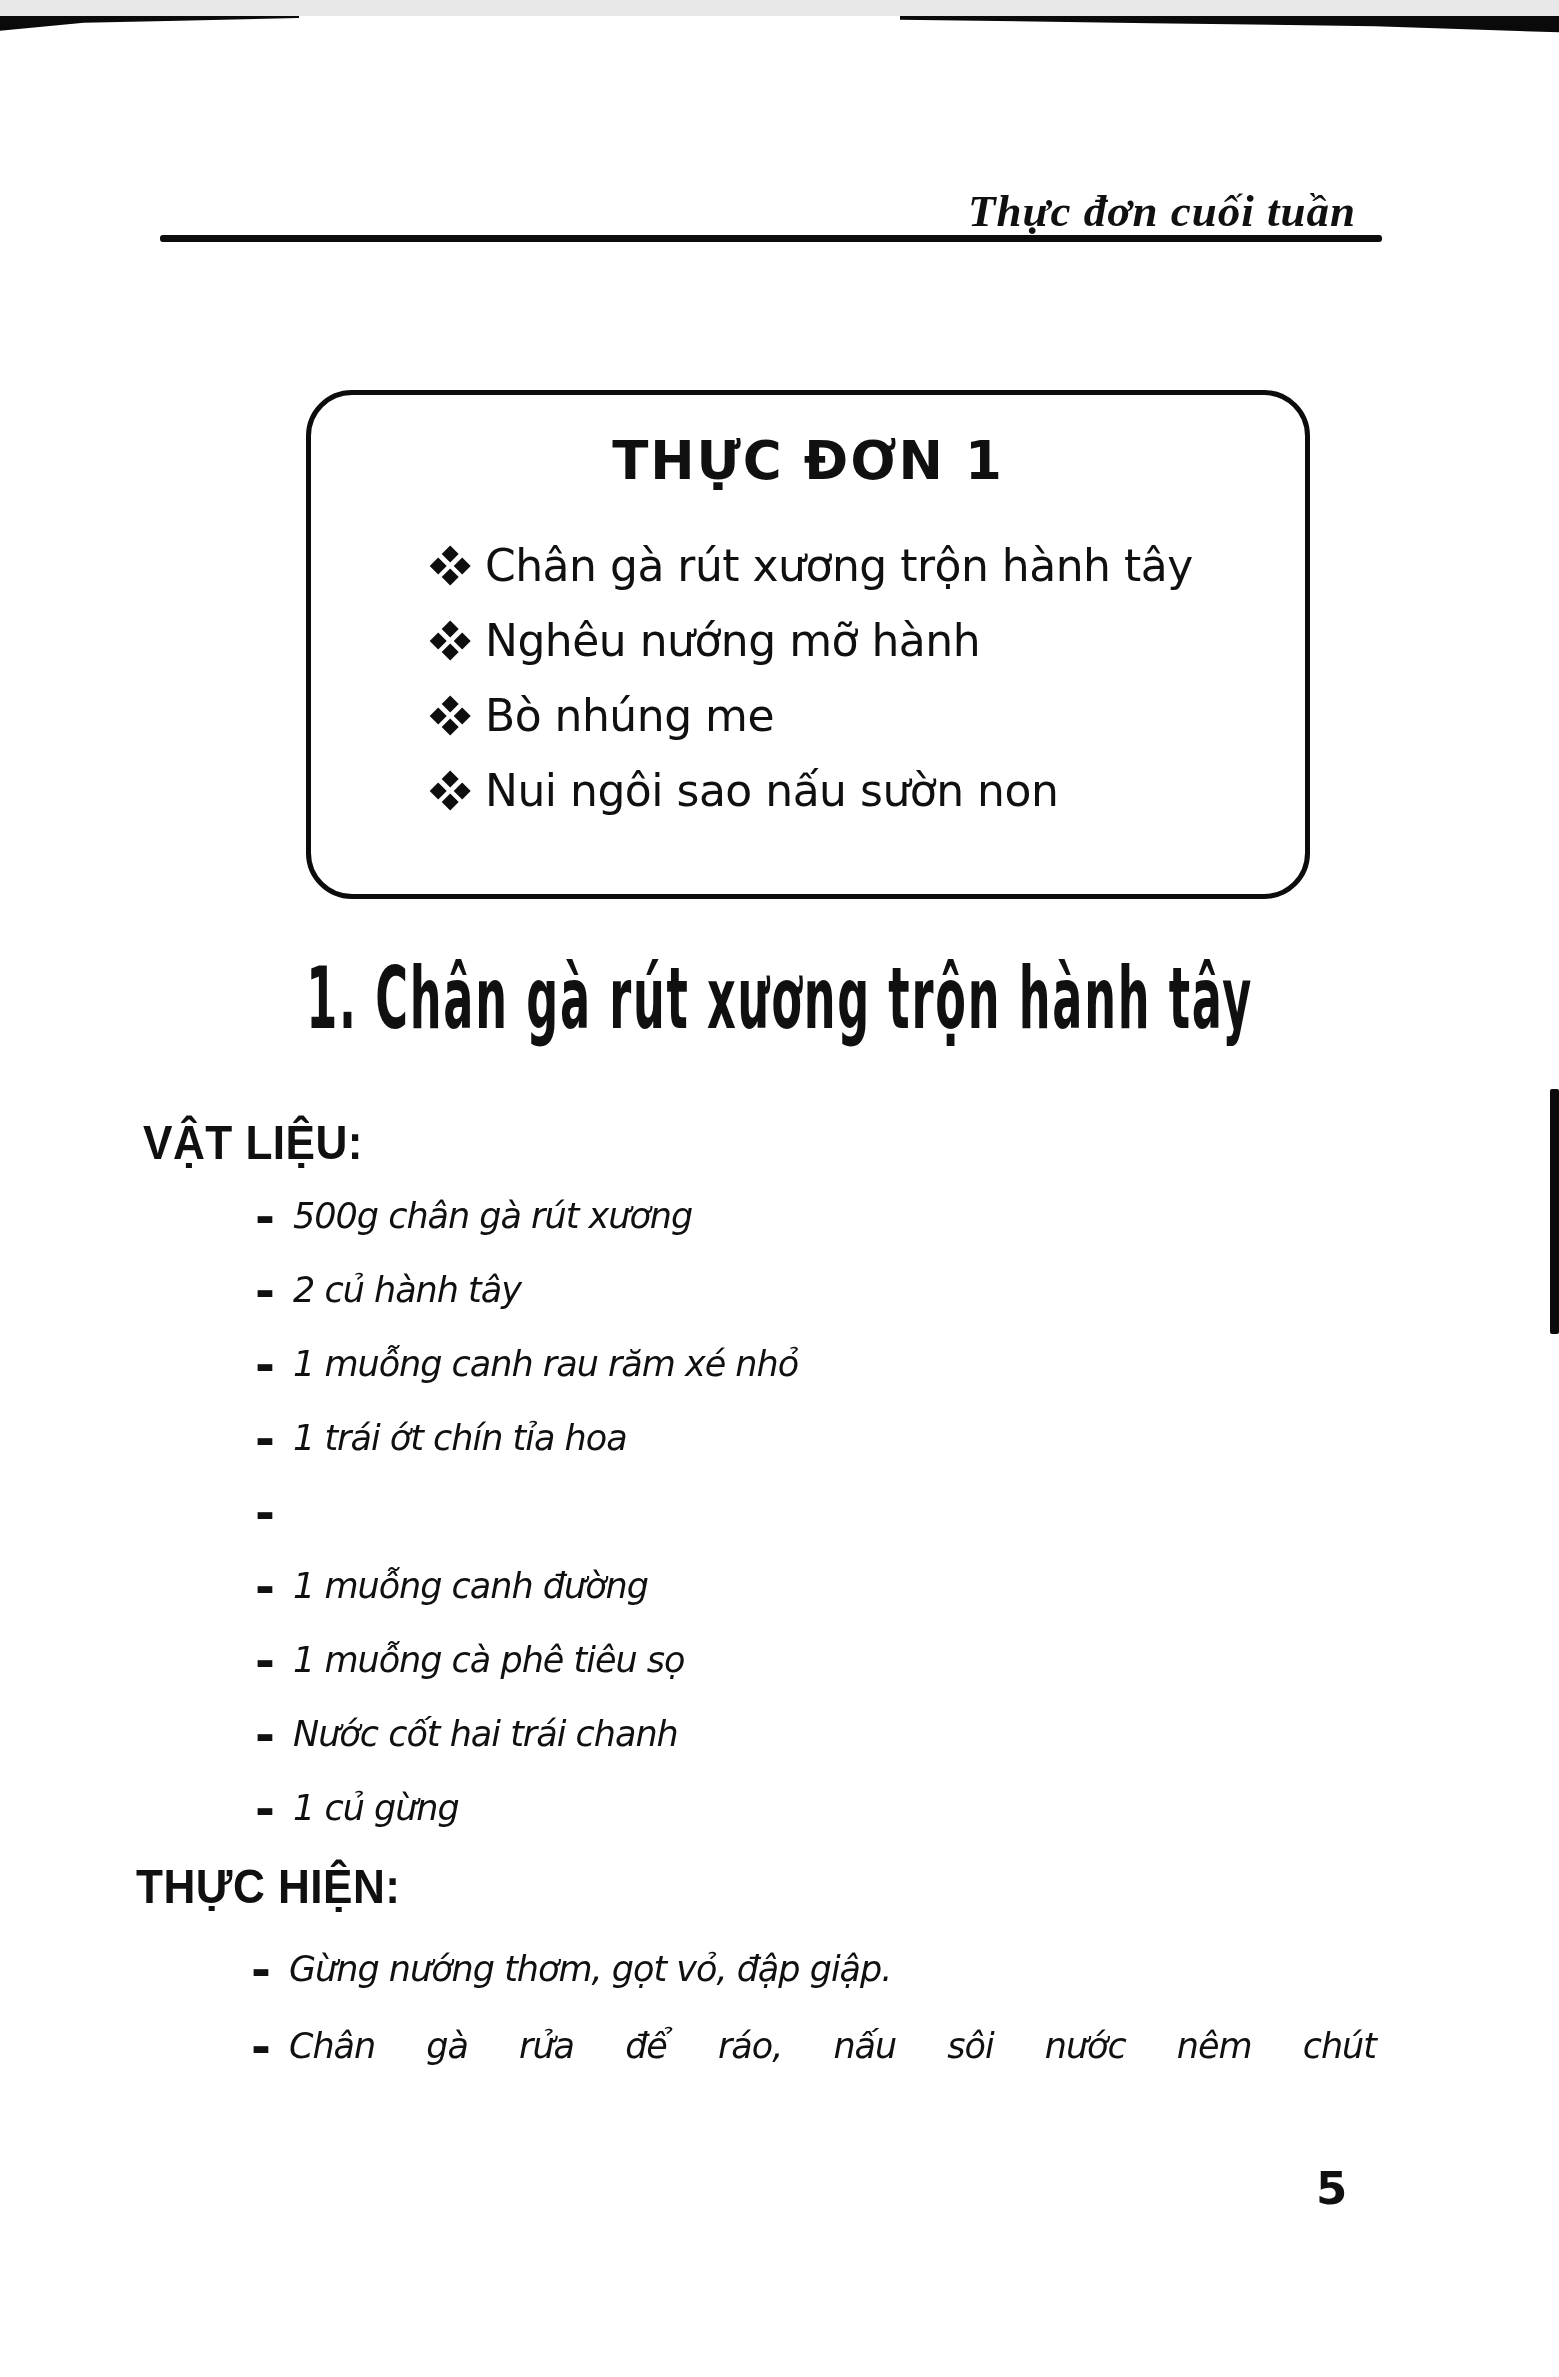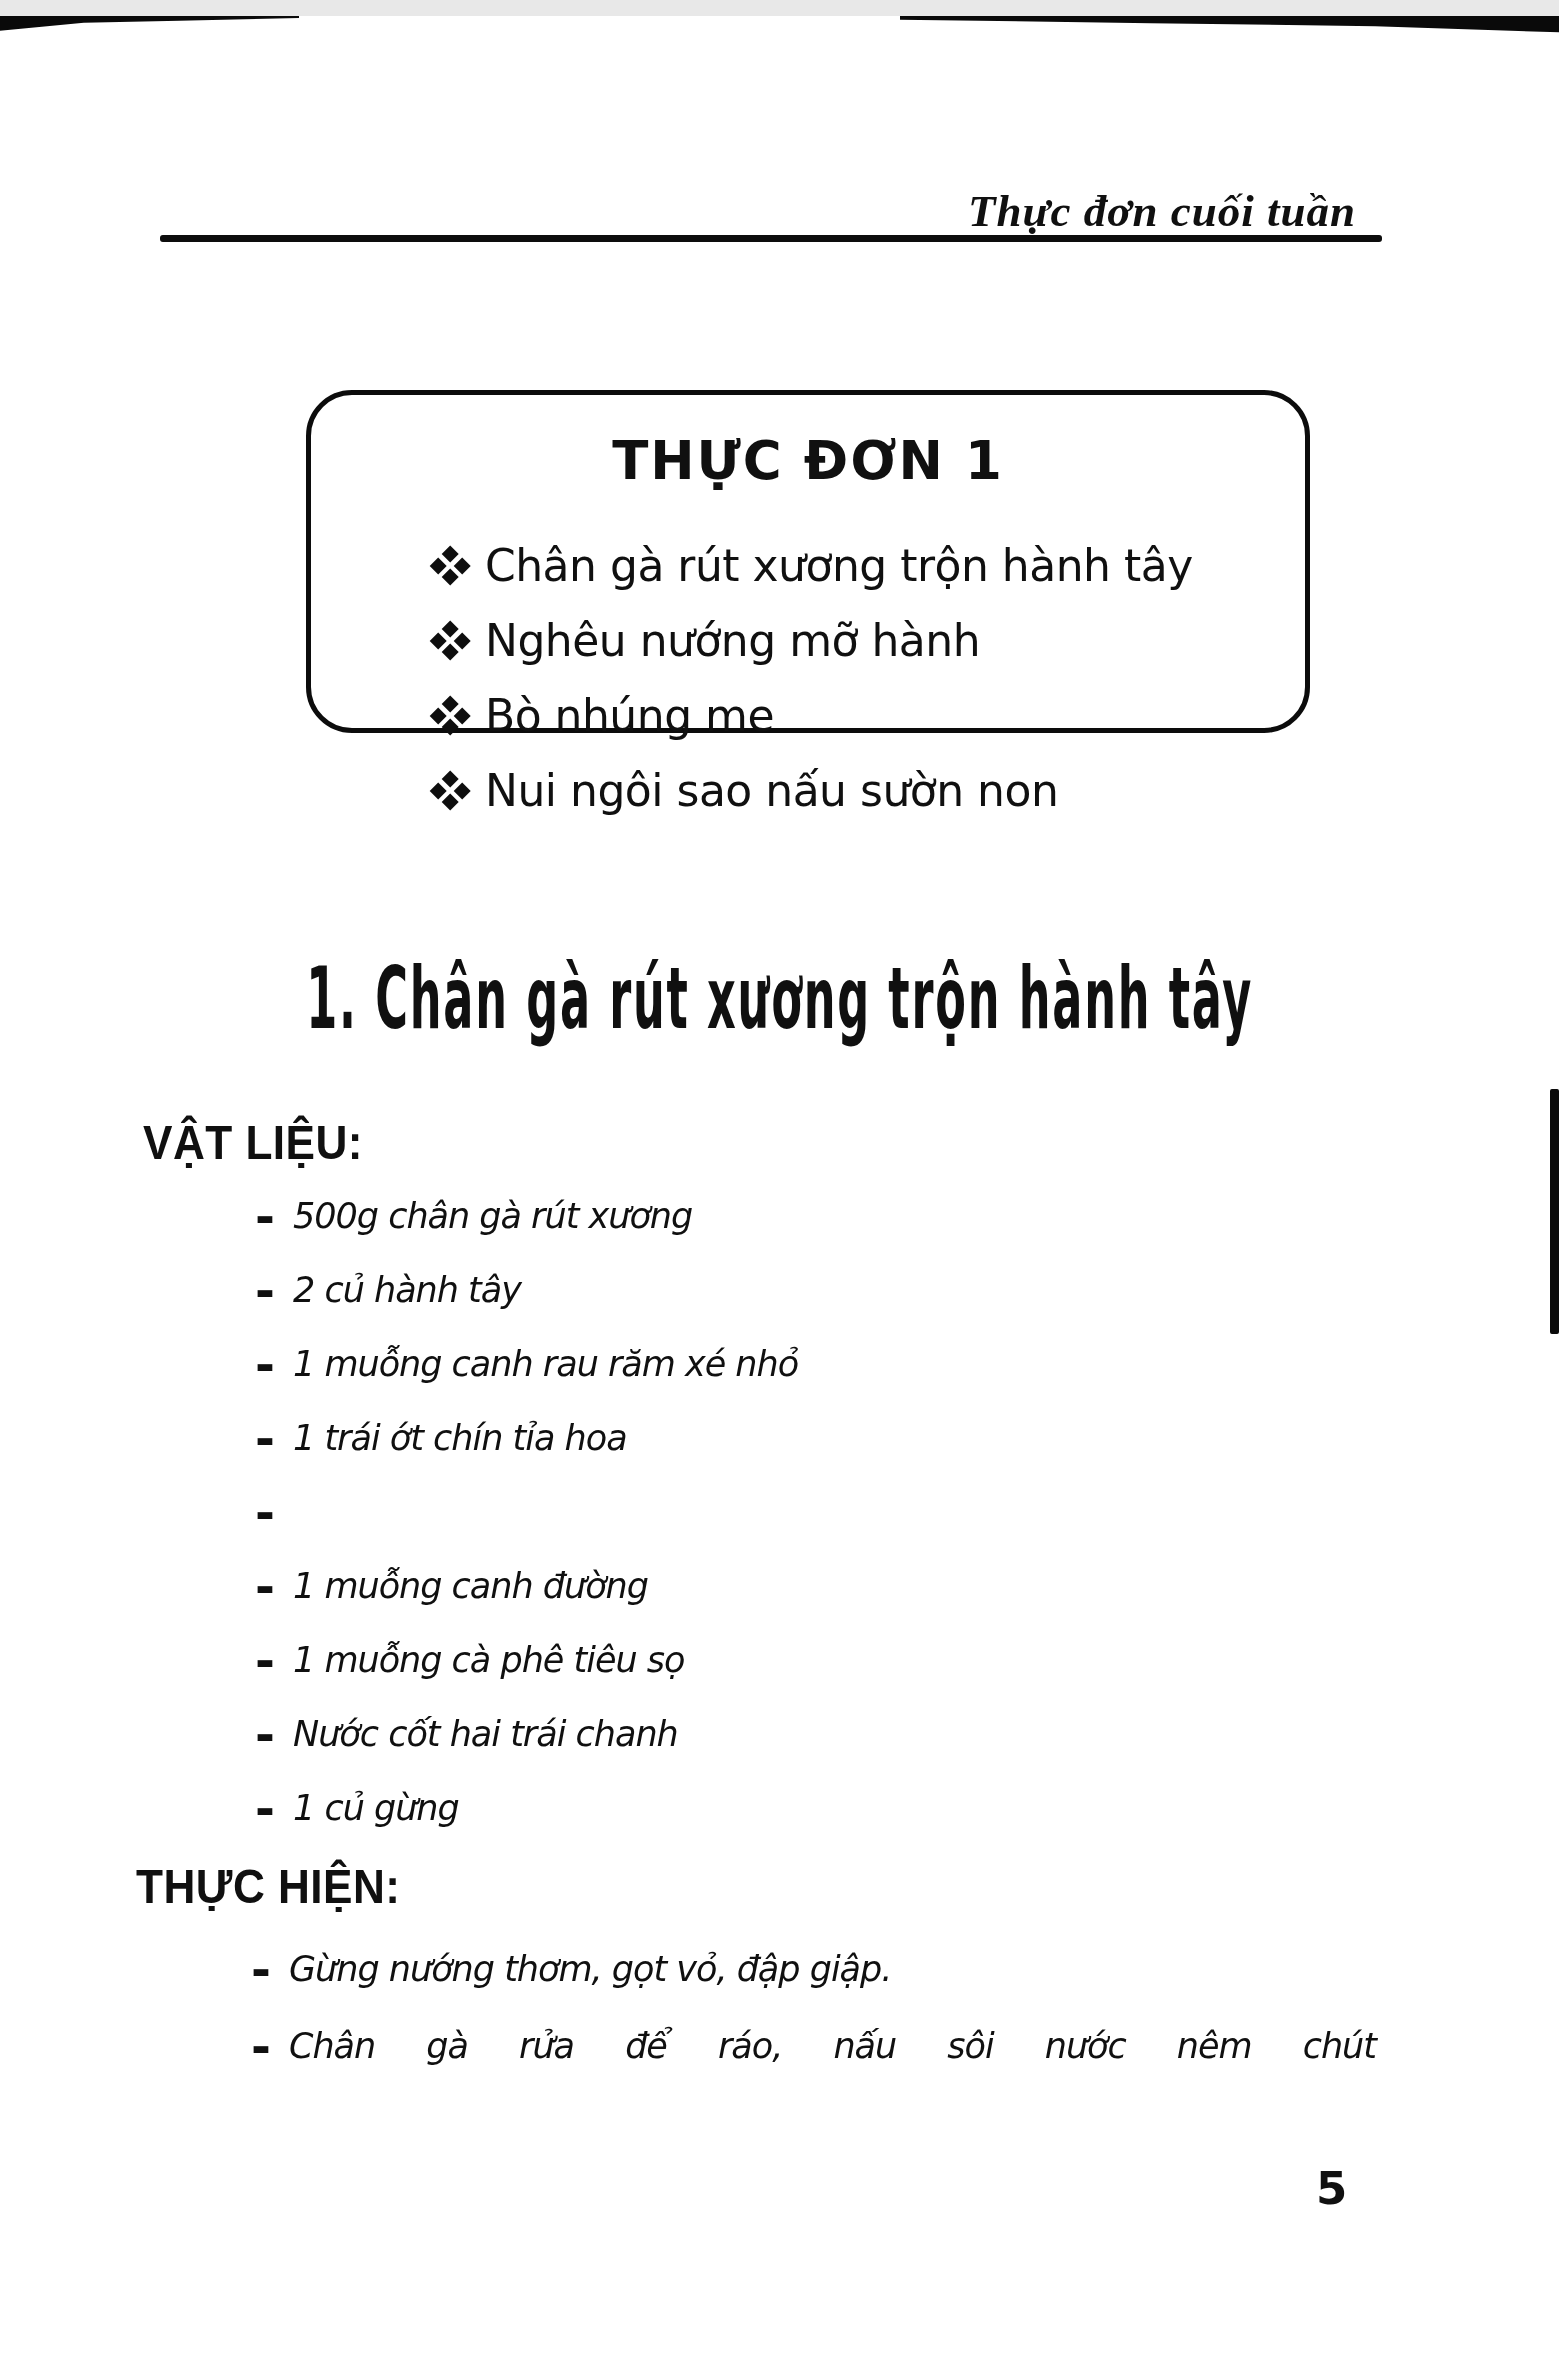--- a/index.html
+++ b/index.html
@@ -18,21 +18,21 @@
   
   .running-title{
     position:absolute; top:169px; right:204px;
     font-family:"Liberation Serif", serif; font-style:italic; font-weight:bold;
     font-size:45px; letter-spacing:1px; white-space:nowrap;
   }
   .header-rule{position:absolute; left:160px; top:219px; width:1222px; height:6.7px;
     background:#0d0d0d; border-radius:2.9px;}
   
   .menu-box{
-    position:absolute; left:306px; top:374px; width:1004px; height:343px;
+    position:absolute; left:306px; top:374px; width:1004px; height:509px;
     border:5.7px solid #0c0c0c; border-radius:46px; box-sizing:border-box;
   }
   .menu-box-title{
     position:absolute; left:0; top:35px; width:100%; margin:0;
     text-align:center; font-size:53px; font-weight:bold; letter-spacing:1.9px;
     white-space:nowrap;
   }
   .menu-list{position:absolute; left:121px; top:133px; margin:0; padding:0; list-style:none; width:837px;}
   .menu-item{display:flex; align-items:center; height:75px; gap:17px;}
   .menu-item-text{font-size:44px; letter-spacing:-0.5px; white-space:nowrap;}

